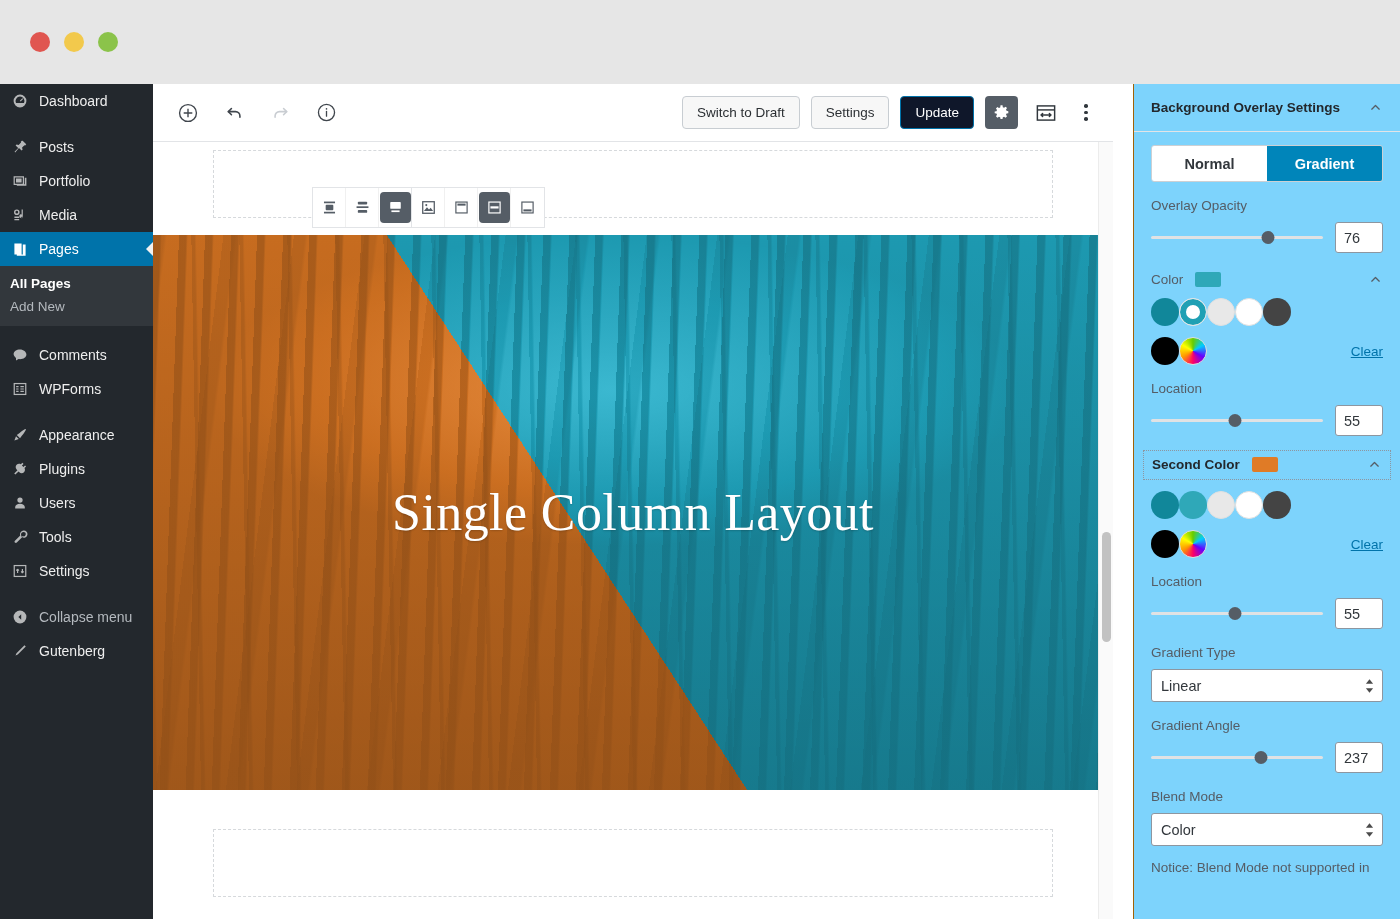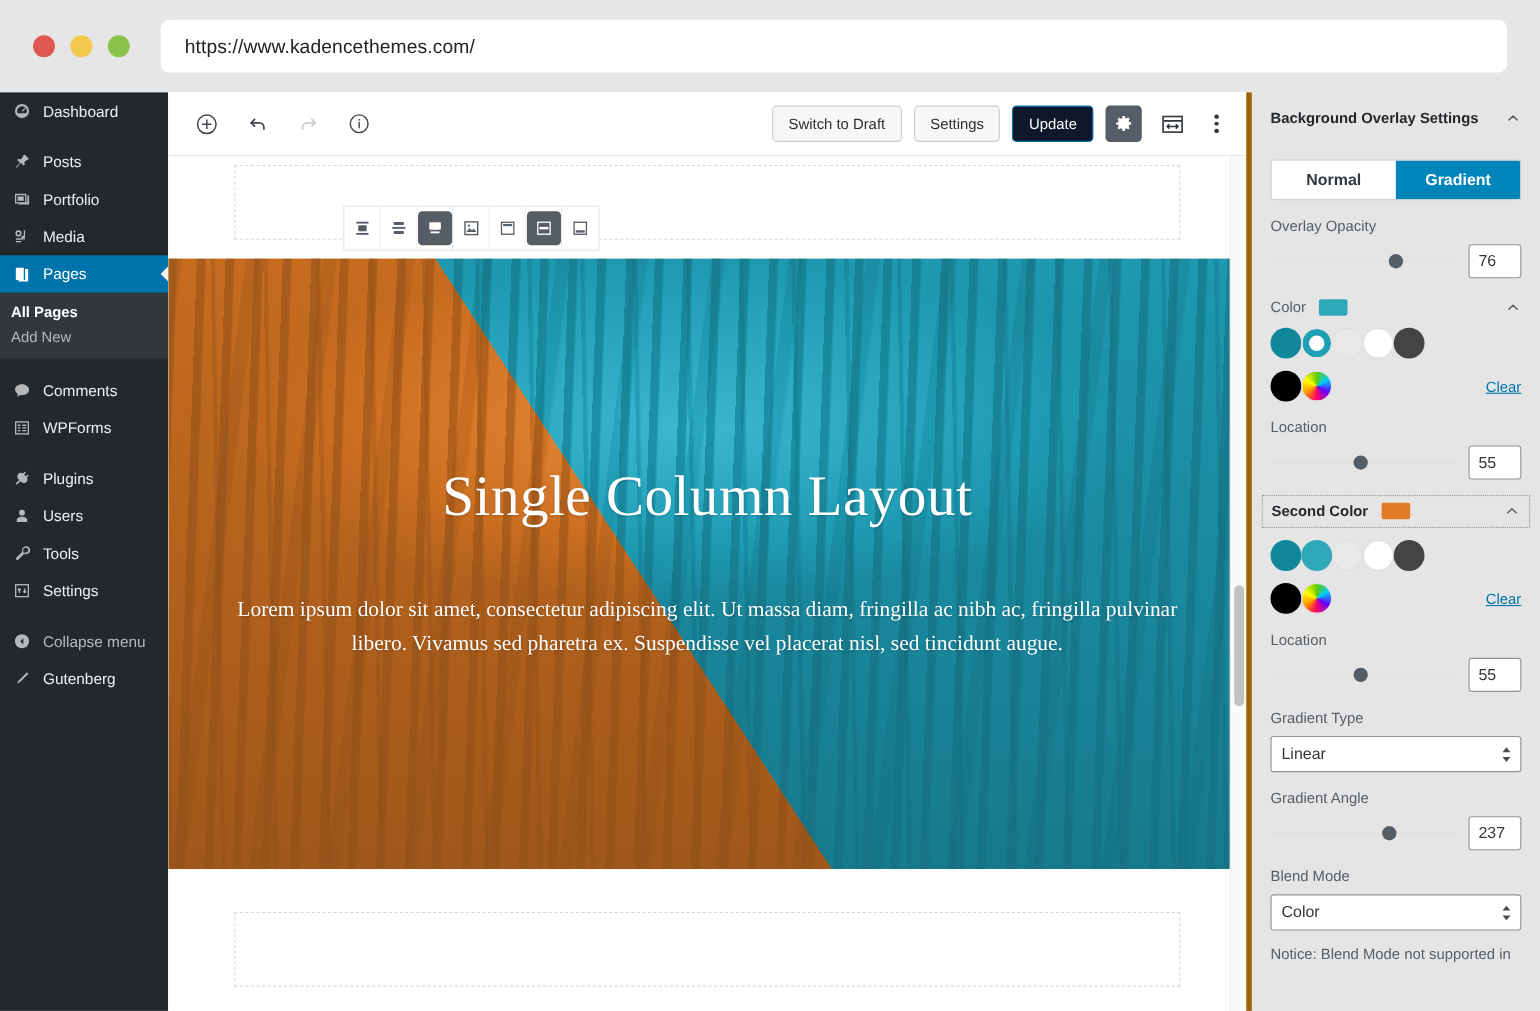--- a/index.html
+++ b/index.html
@@ -269,24 +269,25 @@
     width: 9px;
     height: 110px;
     border-radius: 5px;
     background: #c2c2c2;
   }
 
   
   .settings {
     width: 267px;
     flex: 0 0 267px;
-    border-left: 5px solid #a16207;
-    background: #e5e5e5;
+    border-left: 1px solid #a16207;
+    background: #7dd3fc;
     overflow: hidden;
     position: relative;
+    margin-left: 20px;
   }
   .sp-pad { padding: 0 17px; }
   .panel-head {
     display: flex; align-items: center;
     height: 48px;
     padding: 0 17px;
     border-bottom: 1px solid #e2e4e7;
   }
   .panel-head .t {
     font-size: 13.5px;
@@ -409,23 +410,20 @@
 </style>
 </head>
 <body>
 
 <div class="browser-chrome">
   <div class="traffic-lights">
     <span class="light red"></span>
     <span class="light yellow"></span>
     <span class="light green"></span>
   </div>
-  <div class="url-bar">
-    <span>https://www.kadencethemes.com/</span>
-  </div>
 </div>
 
 <div class="app">
 
   <nav class="wp-sidebar">
 
     <div class="wp-item">
       <span class="ico">
         <svg width="16" height="16" viewBox="0 0 20 20" fill="currentColor">
             <path d="M10 2a8 8 0 100 16 8 8 0 000-16zm0 2.5a5.5 5.5 0 014.9 8H5.1a5.5 5.5 0 014.9-8zm3 2l-3.2 3.1 1 1 3.1-3.2-.9-.9z"></path>
@@ -493,20 +491,28 @@
         <svg width="16" height="16" viewBox="0 0 20 20" fill="none" stroke="currentColor" stroke-width="1.5">
             <rect x="2.8" y="3.2" width="14.4" height="13.6"></rect>
             <path d="M5.2 7h3M5.2 10h3M5.2 13h3M10.5 7h4.3M10.5 10h4.3M10.5 13h4.3"></path>
           </svg>
       </span>
       <span class="lbl">WPForms</span>
     </div>
 
     <div class="wp-gap"></div>
 
+    <div class="wp-item">
+      <span class="ico">
+        <svg width="16" height="16" viewBox="0 0 20 20" fill="currentColor">
+            <path d="M17.5 2.5c-1.6 0-5.3 2.4-8 5L6 10l4 4 2.5-3.5c2.6-2.7 5-6.4 5-8zM5 11.5L3 17l5.5-2-3.5-3.5z"></path>
+          </svg>
+      </span>
+      <span class="lbl">Appearance</span>
+    </div>
 
     <div class="wp-item">
       <span class="ico">
         <svg width="16" height="16" viewBox="0 0 20 20" fill="currentColor">
             <path d="M13.1 2.3l1.3 1.3-2 2 1.9 1.9 2-2 1.3 1.3-2 2c1 1.6.8 3.8-.6 5.2-1.6 1.6-4.2 1.6-5.8 0l-1-1-4 4-1.4-1.4 4-4-1-1c-1.6-1.6-1.6-4.2 0-5.8 1.4-1.4 3.6-1.6 5.2-.6l2-2z"></path>
           </svg>
       </span>
       <span class="lbl">Plugins</span>
     </div>
 
@@ -681,21 +687,20 @@
             </span>
         </span>
       </div>
 
       <section class="hero">
         <div class="hero-img"></div>
         <div class="hero-overlay"></div>
         <div class="hero-overlay2"></div>
         <div class="hero-inner">
           <h1 class="hero-title">Single Column Layout</h1>
-          <p class="hero-para">Lorem ipsum dolor sit amet, consectetur adipiscing elit. Ut massa diam, fringilla ac nibh ac, fringilla pulvinar libero. Vivamus sed pharetra ex. Suspendisse vel placerat nisl, sed tincidunt augue.</p>
         </div>
       </section>
 
       <div class="ph-block ph-bottom"></div>
     </div>
 
     <div class="content-scrollbar">
       <div class="content-thumb"></div>
     </div>
   </main>

